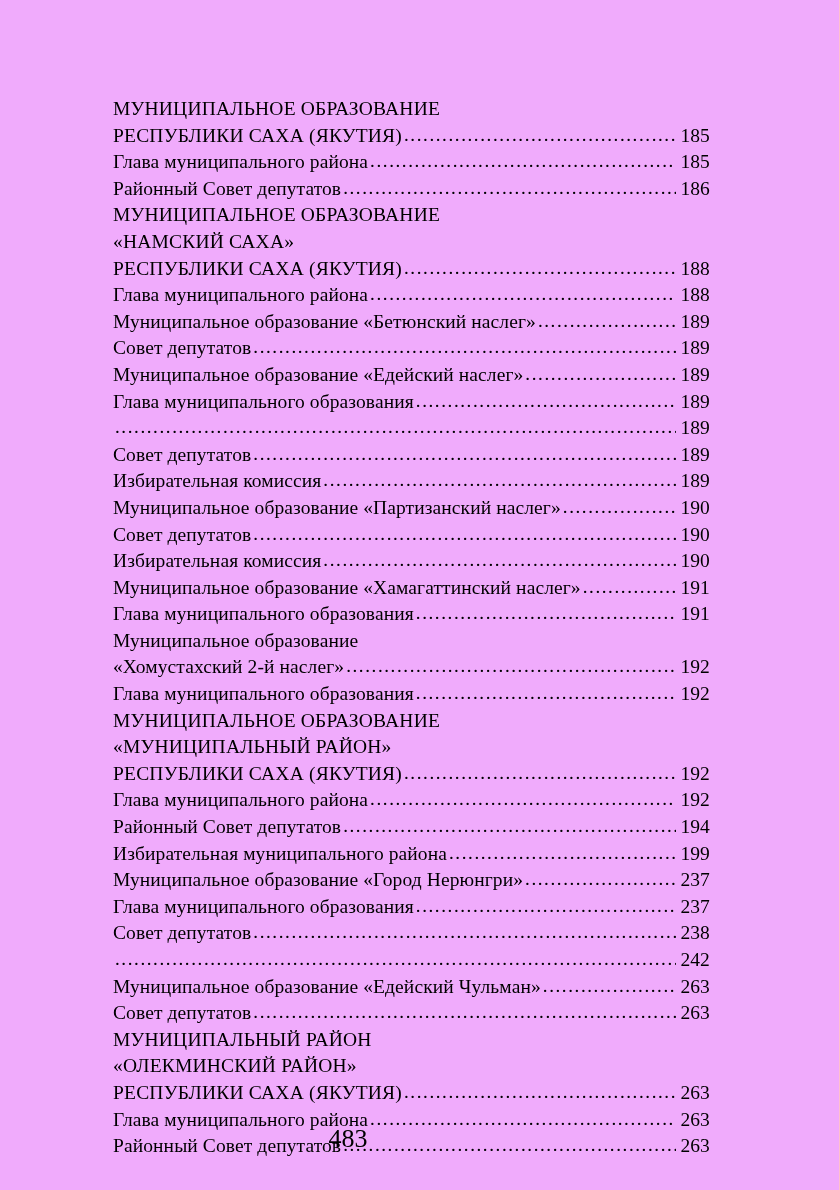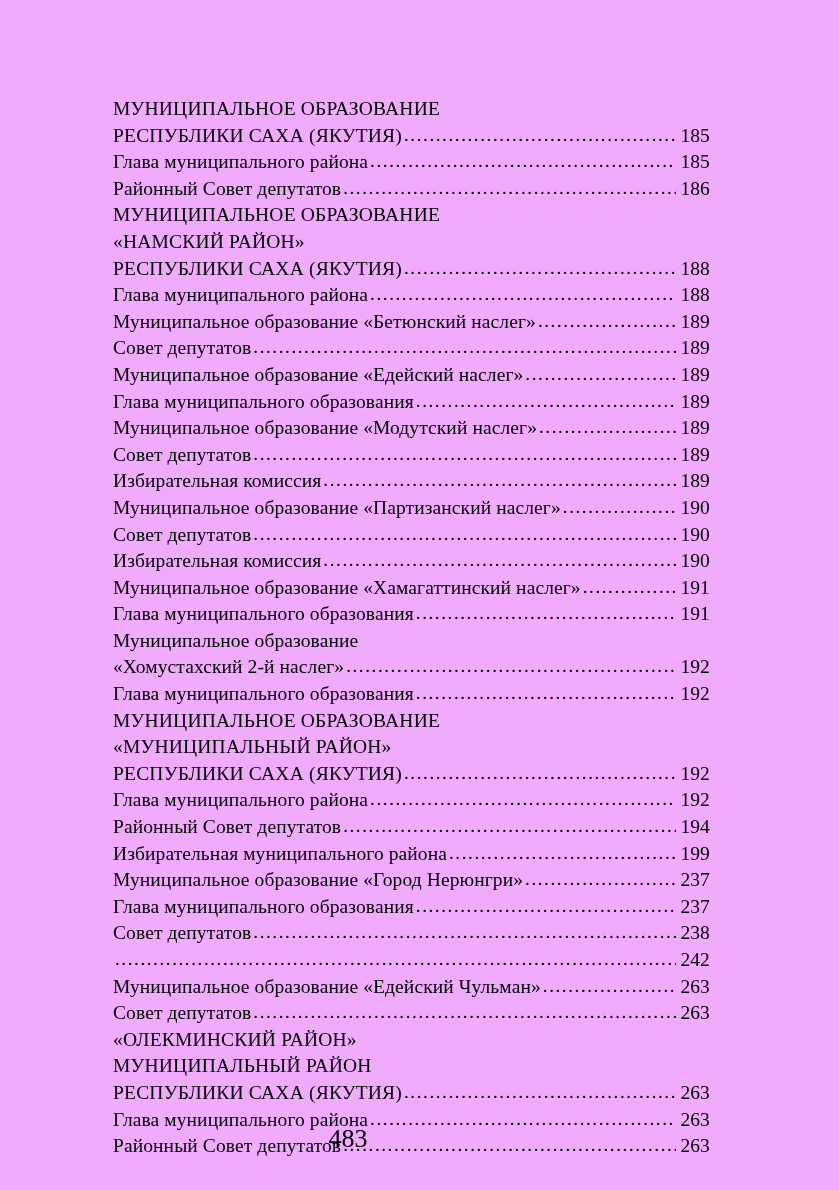--- a/index.html
+++ b/index.html
@@ -91,21 +91,21 @@
       <div class="entry">
         <span class="label">Районный Совет депутатов</span>
         <span class="dots">.........................................................................................</span>
         <span class="page-num">186</span>
       </div>
       <div class="entry heading nodots">
         <span class="label">МУНИЦИПАЛЬНОЕ ОБРАЗОВАНИЕ</span>
         <span class="page-num"></span>
       </div>
       <div class="entry heading nodots">
-        <span class="label">«НАМСКИЙ РАЙОН»</span>
+        <span class="label">«НАМСКИЙ САХА»</span>
         <span class="page-num"></span>
       </div>
       <div class="entry heading">
         <span class="label">РЕСПУБЛИКИ САХА (ЯКУТИЯ)</span>
         <span class="dots">.........................................................................................</span>
         <span class="page-num">188</span>
       </div>
       <div class="entry">
         <span class="label">Глава муниципального района</span>
         <span class="dots">.........................................................................................</span>
@@ -125,21 +125,20 @@
         <span class="label">Муниципальное образование «Едейский наслег»</span>
         <span class="dots">.........................................................................................</span>
         <span class="page-num">189</span>
       </div>
       <div class="entry">
         <span class="label">Глава муниципального образования</span>
         <span class="dots">.........................................................................................</span>
         <span class="page-num">189</span>
       </div>
       <div class="entry">
-        <span class="label">Муниципальное образование «Модутский наслег»</span>
         <span class="dots">.........................................................................................</span>
         <span class="page-num">189</span>
       </div>
       <div class="entry">
         <span class="label">Совет депутатов</span>
         <span class="dots">.........................................................................................</span>
         <span class="page-num">189</span>
       </div>
       <div class="entry">
         <span class="label">Избирательная комиссия</span>
@@ -236,25 +235,25 @@
         <span class="label">Муниципальное образование «Едейский Чульман»</span>
         <span class="dots">.........................................................................................</span>
         <span class="page-num">263</span>
       </div>
       <div class="entry">
         <span class="label">Совет депутатов</span>
         <span class="dots">.........................................................................................</span>
         <span class="page-num">263</span>
       </div>
       <div class="entry heading nodots">
+        <span class="label">МУНИЦИПАЛЬНЫЙ РАЙОН</span>
+        <span class="page-num"></span>
+      </div>
+      <div class="entry heading nodots">
         <span class="label">«ОЛЕКМИНСКИЙ РАЙОН»</span>
-        <span class="page-num"></span>
-      </div>
-      <div class="entry heading nodots">
-        <span class="label">МУНИЦИПАЛЬНЫЙ РАЙОН</span>
         <span class="page-num"></span>
       </div>
       <div class="entry heading">
         <span class="label">РЕСПУБЛИКИ САХА (ЯКУТИЯ)</span>
         <span class="dots">.........................................................................................</span>
         <span class="page-num">263</span>
       </div>
       <div class="entry">
         <span class="label">Глава муниципального района</span>
         <span class="dots">.........................................................................................</span>

